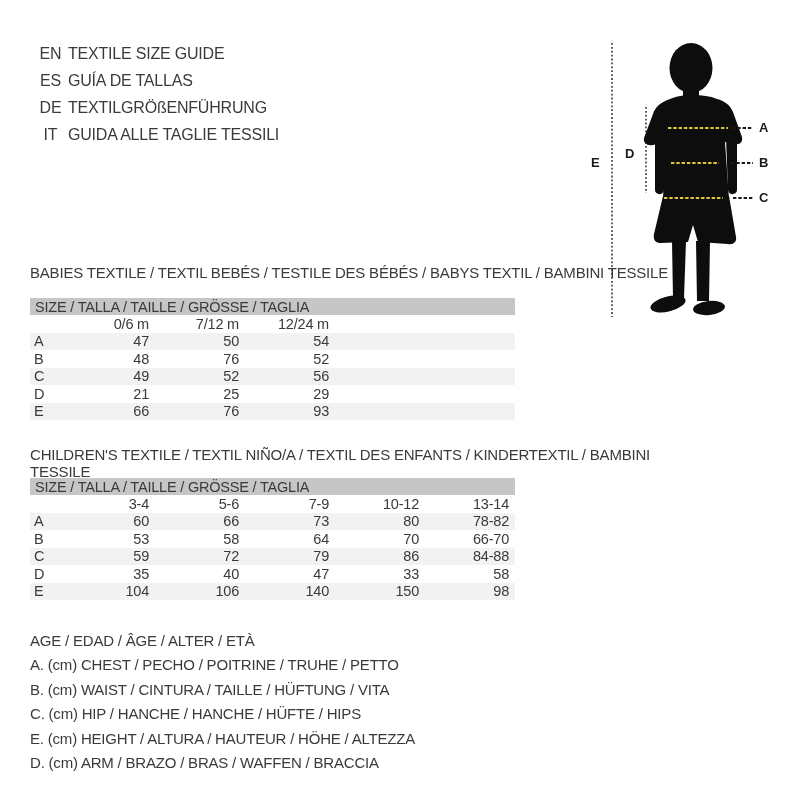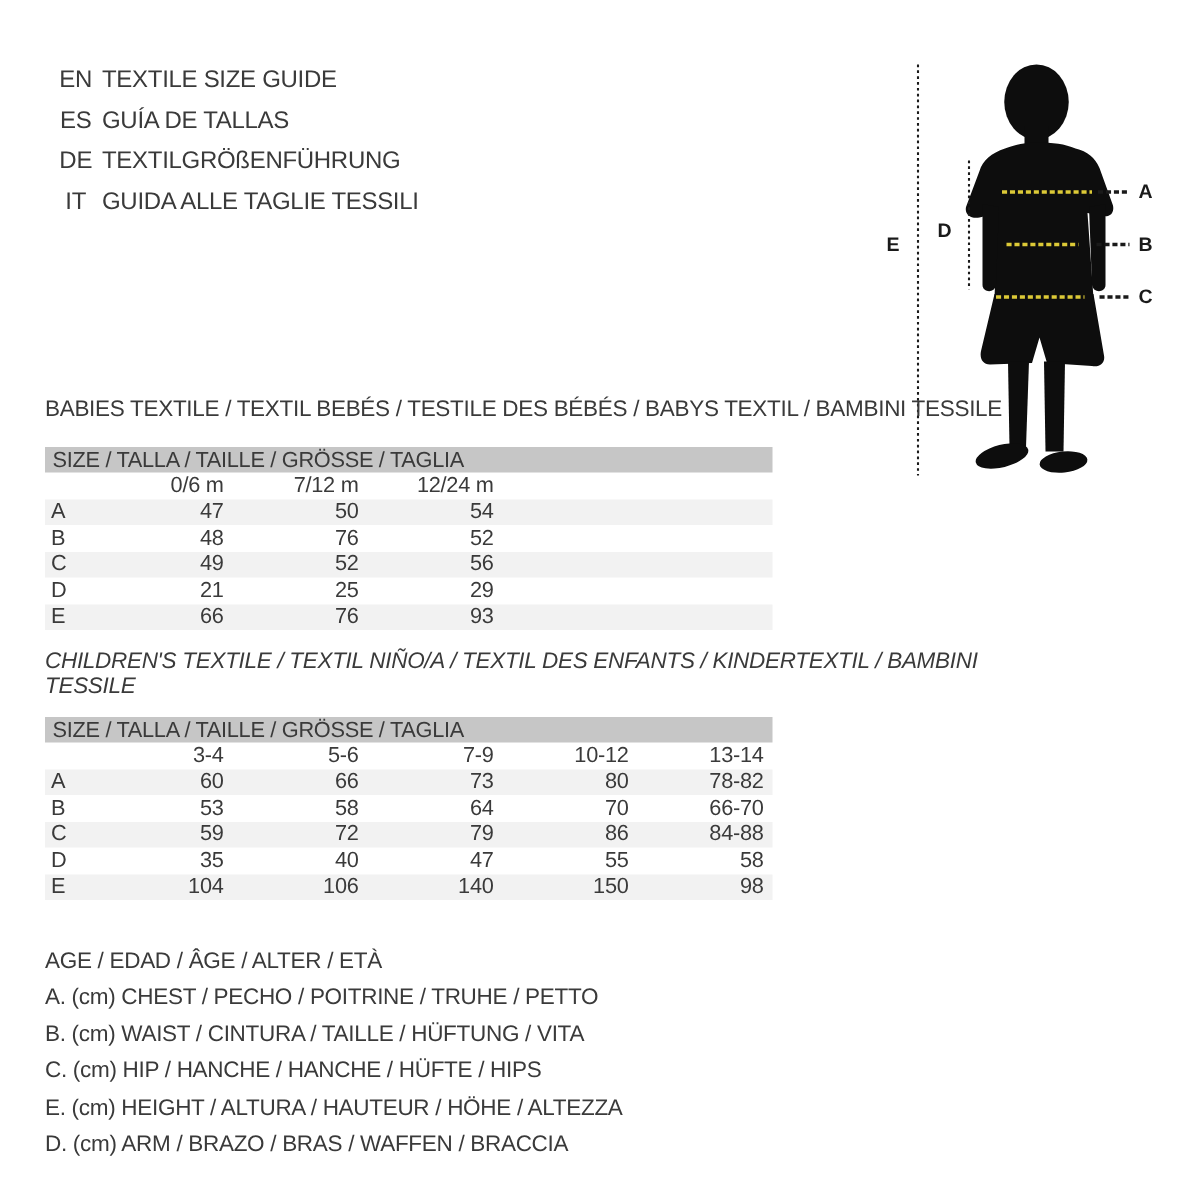--- a/index.html
+++ b/index.html
@@ -132,21 +132,21 @@
       <span class="c v">29</span>
     </div>
     <div class="tbl-row stripe">
       <span class="c lab">E</span>
       <span class="c v">66</span>
       <span class="c v">76</span>
       <span class="c v">93</span>
     </div>
   </div>
 
-  <div class="abs sec-title" style="top:432px;font-style:italic;">CHILDREN'S TEXTILE / TEXTIL NIÑO/A / TEXTIL DES ENFANTS / KINDERTEXTIL / BAMBINI TESSILE</div>
+  <div class="abs sec-title" style="top:446px;">CHILDREN'S TEXTILE / TEXTIL NIÑO/A / TEXTIL DES ENFANTS / KINDERTEXTIL / BAMBINI TESSILE</div>
   <div class="abs tbl" style="top:478px;">
     <div class="tbl-bar">SIZE / TALLA / TAILLE / GRÖSSE / TAGLIA</div>
     <div class="tbl-row">
       <span class="c lab"></span>
       <span class="c v">3-4</span>
       <span class="c v">5-6</span>
       <span class="c v">7-9</span>
       <span class="c v">10-12</span>
       <span class="c v">13-14</span>
     </div>
@@ -172,21 +172,21 @@
       <span class="c v">72</span>
       <span class="c v">79</span>
       <span class="c v">86</span>
       <span class="c v">84-88</span>
     </div>
     <div class="tbl-row">
       <span class="c lab">D</span>
       <span class="c v">35</span>
       <span class="c v">40</span>
       <span class="c v">47</span>
-      <span class="c v">55</span>
+      <span class="c v">33</span>
       <span class="c v">58</span>
     </div>
     <div class="tbl-row stripe">
       <span class="c lab">E</span>
       <span class="c v">104</span>
       <span class="c v">106</span>
       <span class="c v">140</span>
       <span class="c v">150</span>
       <span class="c v">98</span>
     </div>

